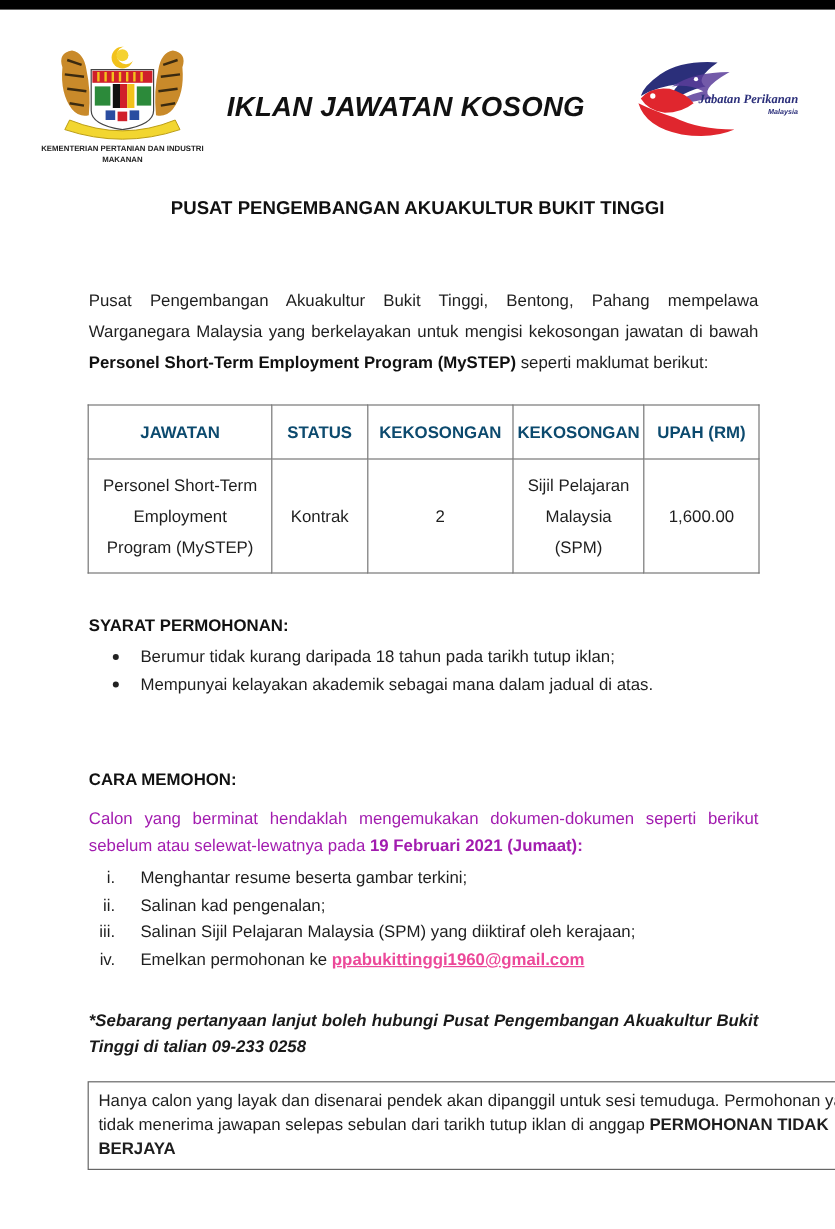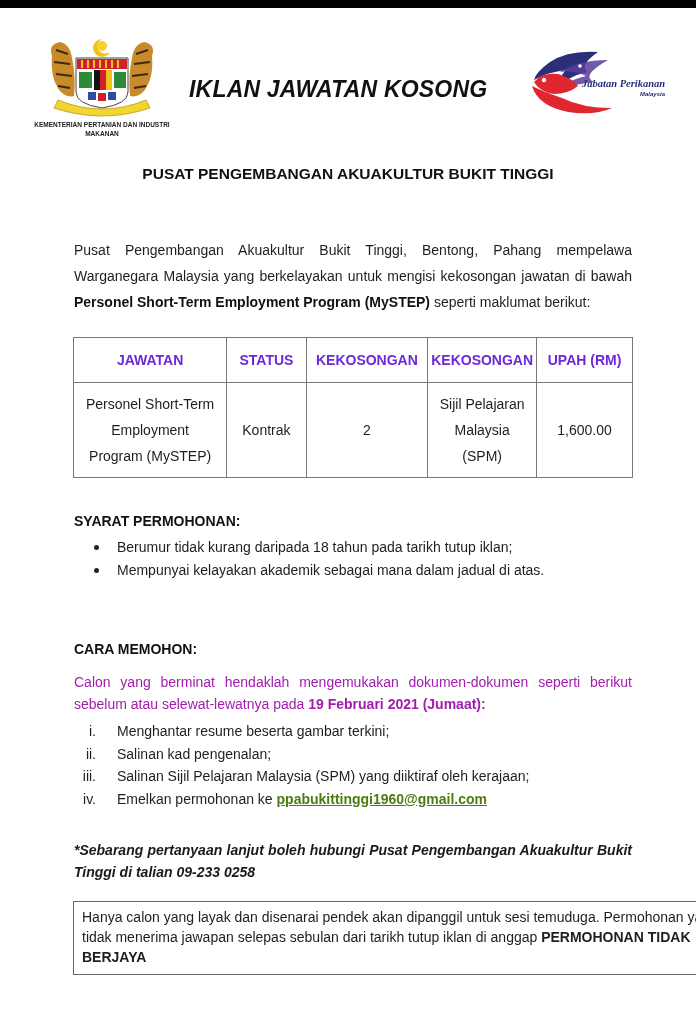--- a/index.html
+++ b/index.html
@@ -26,37 +26,37 @@
     .sub-title { position: absolute; left: 0; width: 696px; top: 165px; text-align: center;
       font-size: 15.5px; font-weight: bold; color: #111; }
 
     .intro { position: absolute; left: 74px; top: 237px; width: 558px; font-size: 14px;
       line-height: 26px; text-align: justify; color: #1e1e1e; }
     .intro b { color: #111; }
 
     table.jobs { position: absolute; left: 73px; top: 337px; width: 560px; border-collapse: collapse;
       font-size: 14px; color: #1e1e1e; }
     table.jobs th, table.jobs td { border: 1px solid #777; text-align: center; vertical-align: middle; padding: 0 3px; }
-    table.jobs th { height: 44px; font-weight: bold; color: #6d28d9; }
+    table.jobs th { height: 44px; font-weight: bold; color: #0c4a6e; }
     table.jobs td { height: 94px; line-height: 26px; }
 
     .section-h { position: absolute; left: 74px; font-size: 14px; font-weight: bold; color: #111; }
     ul.req { position: absolute; left: 74px; top: 536px; margin: 0; padding: 0; list-style: none;
       font-size: 14px; line-height: 22.5px; color: #1e1e1e; }
     ul.req li { position: relative; padding-left: 43px; }
     ul.req li .bullet { position: absolute; left: 20px; top: 9px; width: 5px; height: 5px;
       border-radius: 50%; background: #222; }
 
     .apply-para { position: absolute; left: 74px; top: 671px; width: 558px; font-size: 14px;
       line-height: 22px; text-align: justify; color: #a21caf; }
     ol.docs { position: absolute; left: 74px; top: 720px; margin: 0; padding: 0; list-style: none;
       font-size: 14px; line-height: 22.6px; color: #1e1e1e; }
     ol.docs li { position: relative; padding-left: 43px; }
     ol.docs li .num { position: absolute; left: 0; width: 22px; text-align: right; }
-    a.email { color: #4d7c0f; font-weight: bold; text-decoration: underline; }
+    a.email { color: #ec4899; font-weight: bold; text-decoration: underline; }
 
     .inquiry { position: absolute; left: 74px; top: 839px; width: 558px; font-size: 14px;
       line-height: 22px; font-style: italic; font-weight: bold; text-align: justify; color: #1a1a1a; }
 
     .notice { position: absolute; left: 73px; top: 901px; width: 674px; height: 74px;
       border: 1.5px solid #666; box-sizing: border-box; padding: 5px 8px 0 8px;
       font-size: 14px; line-height: 20px; color: #1e1e1e; }
   </style>
 </head>
 <body>

